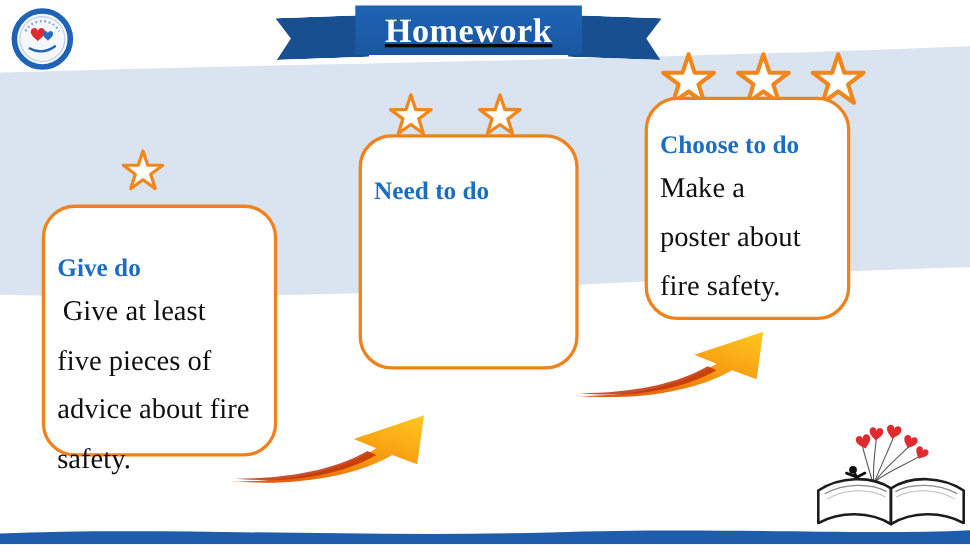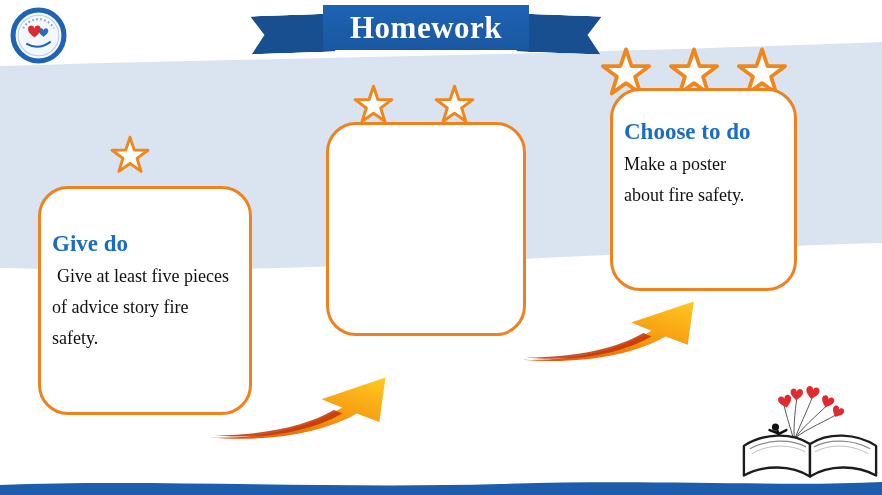--- a/index.html
+++ b/index.html
@@ -7,38 +7,38 @@
   body { margin:0; font-family:"Liberation Serif", serif; background:#fff; }
 
   .slide { position:relative; width:882px; height:495px; overflow:hidden; background:#fff; }
 
   .bg { position:absolute; inset:0; width:882px; height:495px; z-index:0; }
   .footer-bar { position:absolute; left:0; top:477px; width:882px; height:18px; z-index:1; }
 
   
   .ribbon-center { position:absolute; left:323px; top:5px; width:206px; height:45px; z-index:3;
     background:linear-gradient(var(--ribbon,#1e63b4), #1a57a0);
-    display:flex; align-items:center; justify-content:center; }
+    display:flex; align-items:center; justify-content:center;text-decoration:underline; }
   .ribbon-center span { color:#fff; font-weight:bold; font-size:31px; letter-spacing:.5px; }
   .ribbon-wing { position:absolute; top:15px; width:84px; height:38px; z-index:2;
     background:var(--ribbon-dark,#174f91); }
   .wing-left  { left:251px; clip-path:polygon(0% 0%, 100% 0%, 100% 100%, 0% 100%, 16% 50%); transform:rotate(-2deg); }
   .wing-right { left:517px; clip-path:polygon(0% 0%, 100% 0%, 84% 50%, 100% 100%, 0% 100%); transform:rotate(2deg); }
 
   .logo { position:absolute; left:10px; top:7px; width:57px; height:57px; z-index:3; }
 
   
   .card { position:absolute; background:#fff; border:3px solid var(--orange,#f0821e);
     border-radius:30px; z-index:2; }
   .card h2 { font-size:23px; color:var(--heading-blue,#1b6dc1); font-weight:bold; margin-bottom:4px; }
-  .card p  { font-size:18px; color:#101010; line-height:1.72; text-indent:5px; }
+  .card p  { font-size:26px; color:#101010; line-height:1.72; text-indent:5px; }
   .card-1 { left:38px;  top:186px; width:214px; height:229px; padding:42px 12px 0 11px; }
   .card-1 p { padding-right:8px; }
   .card-2 { left:326px; top:122px; width:200px; height:214px; padding:36px 12px 0 11px; }
-  .card-3 { left:610px; top:88px;  width:187px; height:203px; padding:28px 12px 0 11px; }
+  .card-3 { left:586px; top:88px;  width:187px; height:203px; padding:28px 12px 0 11px; }
   .card-3 p { text-indent:0; padding-right:16px; }
 
   
   .stars { position:absolute; display:flex; z-index:2; }
   .stars svg { overflow:visible; display:block; }
   .stars-1 { left:109px; top:133px; gap:8px; }
   .stars-1 svg { width:42px; height:42px; }
   .stars-2 { left:352px; top:82px; gap:38px; }
   .stars-2 svg { width:43px; height:43px; }
   .stars-3 { left:599px; top:44px; gap:14px; }
@@ -99,33 +99,34 @@
     </svg>
   </div>
 
   <div class="stars stars-1">
   <svg class="star" viewBox="0 0 40 40">
         <use href="#star-shape" xlink:href="#star-shape"></use>
       </svg>
 </div>
   <div class="card card-1">
     <h2>Give do</h2>
-    <p>Give at least five pieces of advice story fire safety.</p>
+    <p>Give at least five pieces of advice about fire safety.</p>
   </div>
 
   <div class="stars stars-2">
   <svg class="star" viewBox="0 0 40 40">
         <use href="#star-shape" xlink:href="#star-shape"></use>
       </svg>
 
   <svg class="star" viewBox="0 0 40 40">
         <use href="#star-shape" xlink:href="#star-shape"></use>
       </svg>
 </div>
   <div class="card card-2">
+    <h2>Need to do</h2>
   </div>
 
   <div class="stars stars-3">
   <svg class="star" viewBox="0 0 40 40">
         <use href="#star-shape" xlink:href="#star-shape"></use>
       </svg>
 
   <svg class="star" viewBox="0 0 40 40">
         <use href="#star-shape" xlink:href="#star-shape"></use>
       </svg>

